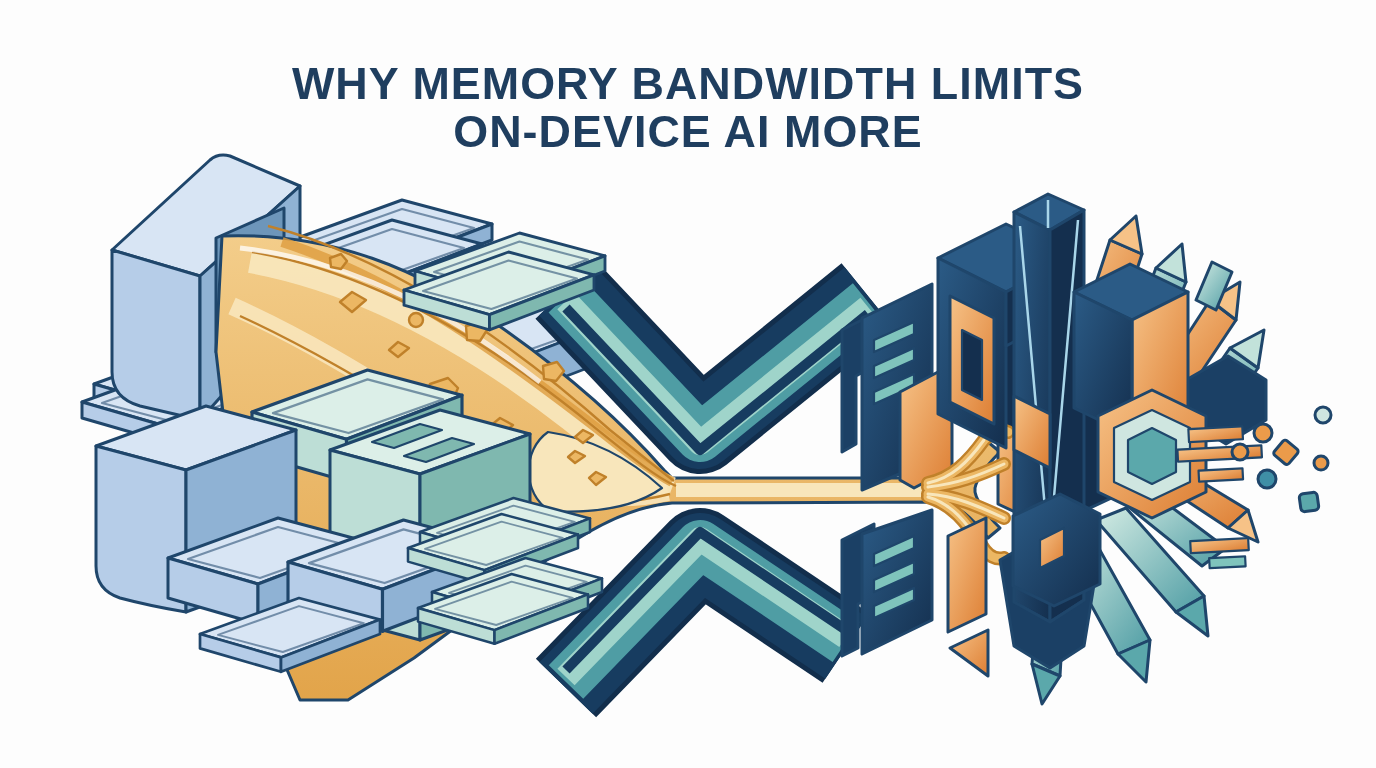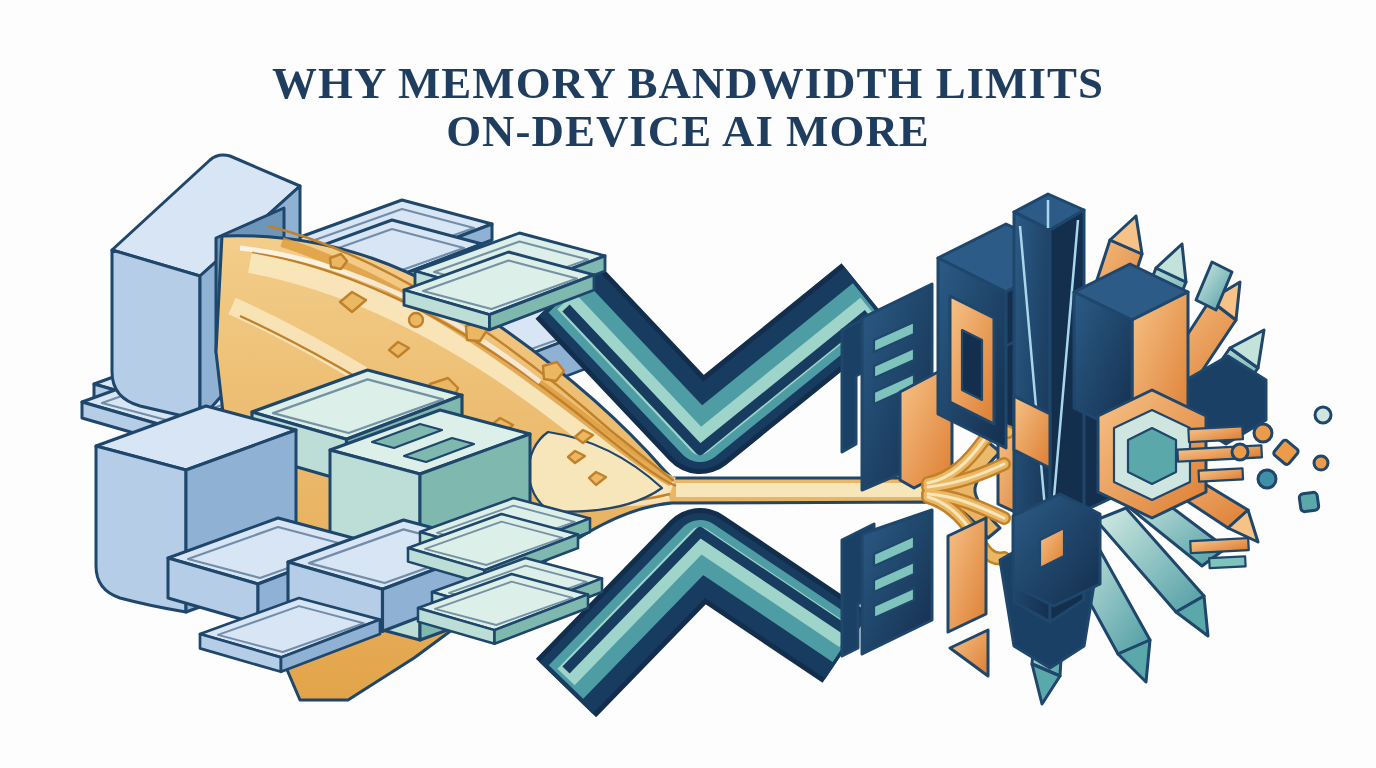--- a/index.html
+++ b/index.html
@@ -1,17 +1,17 @@
 <!DOCTYPE html>
 <html style="--background: #fdfdfd; --title-text: #1f3e5f; --outline: #1f466b; --memory-blue-top: #d8e5f4; --memory-blue-face: #b6cde8; --memory-blue-side: #8fb2d4; --memory-teal-top: #dcefe8; --memory-teal-face: #bdded6; --memory-teal-side: #7fb8af; --memory-interior: #6d96ba; --stream-gold: #ecb763; --stream-gold-deep: #dd9c3f; --stream-gold-light: #f8e6bb; --stream-outline: #c0812a; --funnel-navy: #173c60; --funnel-navy-dark: #122e4c; --funnel-teal: #4f9da4; --funnel-teal-light: #9fd4ca; --chip-navy: #1b4065; --chip-navy-dark: #142f4e; --chip-navy-light: #2b5b86; --chip-orange: #e8923f; --chip-orange-light: #f6c287; --crystal-teal: #5ba8ab; --crystal-teal-light: #c2e2da; --accent-teal-dash: #7fc4bc; --tower-highlight: #a9d6ea; --particle-orange: #eb9b4a; --particle-teal: #3f8fa6; --particle-teal-light: #cfe6e0;"><head>
 <meta charset="utf-8">
 <style>
   html,body{margin:0;padding:0;background:var(--background,#fdfdfd);}
   .stage{position:relative;width:1376px;height:768px;overflow:hidden;background:var(--background,#fdfdfd);
-         font-family:Liberation Serif, serif;}
+         font-family:Liberation Sans, sans-serif;}
   .title{position:absolute;top:60px;left:0;right:0;text-align:center;z-index:5;
          color:var(--title-text,#1f3e5f);font-weight:700;letter-spacing:1px;
          transform:scaleX(1.02);}
   .title .l1{font-size:44px;line-height:48px;}
   .title .l2{font-size:44px;line-height:48px;}
   svg{position:absolute;left:0;top:0;}
   .ol{stroke:var(--outline,#1f466b);stroke-width:3;stroke-linejoin:round;}
   .ol2{stroke:var(--outline,#1f466b);stroke-width:2.2;stroke-linejoin:round;}
   .mblue{--ftop:var(--memory-blue-top);--ffront:var(--memory-blue-face);--fside:var(--memory-blue-side);}
   .mteal{--ftop:var(--memory-teal-top);--ffront:var(--memory-teal-face);--fside:var(--memory-teal-side);}

